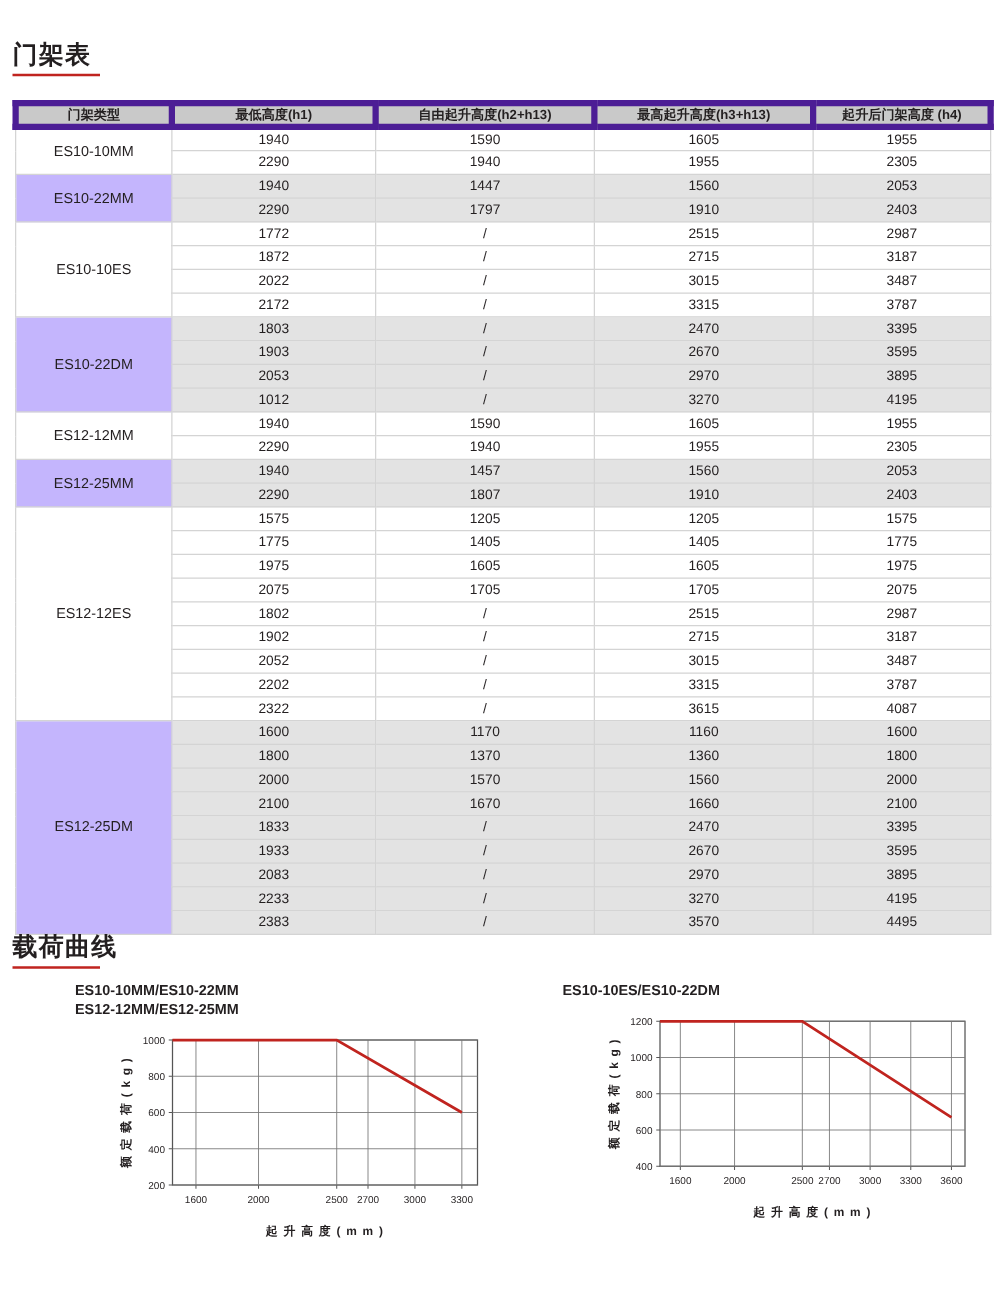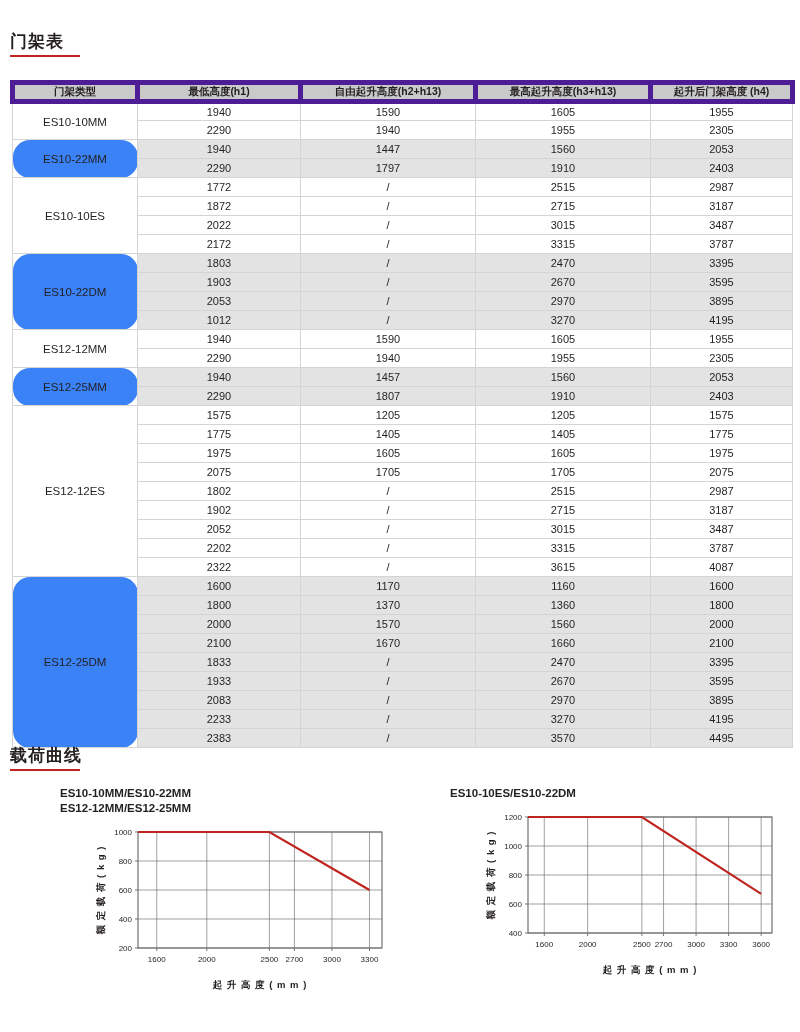--- a/index.html
+++ b/index.html
@@ -10,21 +10,21 @@
     font-family: "Liberation Sans", sans-serif;
   }
   .page {
     position: relative;
     width: 800px; height: 1032px;
     overflow: hidden;
   }
 
   
   .section-title {
-    font-size: 17px;
+    font-size: 20px;
     font-weight: bold;
     color: #231f20;
     letter-spacing: 1px;
     margin: 0;
   }
   .title-rule {
     border-bottom: 2px solid #c0241f;
     width: 70px;
     margin-top: 2px;
   }
@@ -68,21 +68,21 @@
     text-align: center;
     vertical-align: middle;
     background: #ffffff;
   }
   table.mast td.label {
     font-size: 11.5px;
     font-weight: normal;
     background: #ffffff;
   }
   table.mast tr.shaded td { background: #e3e3e3; }
-  table.mast td.label.shaded { background: #3b82f6; border-radius: 17px; }
+  table.mast td.label.shaded { background: #c4b5fd; }
 
   
   .chart-block { position: absolute; }
   #chart-left  { left: 60px;  top: 786px; width: 340px; }
   #chart-right { left: 450px; top: 786px; width: 340px; }
 
   .chart-heading {
     text-align: left;
     font-size: 11.5px;
     font-weight: bold;

